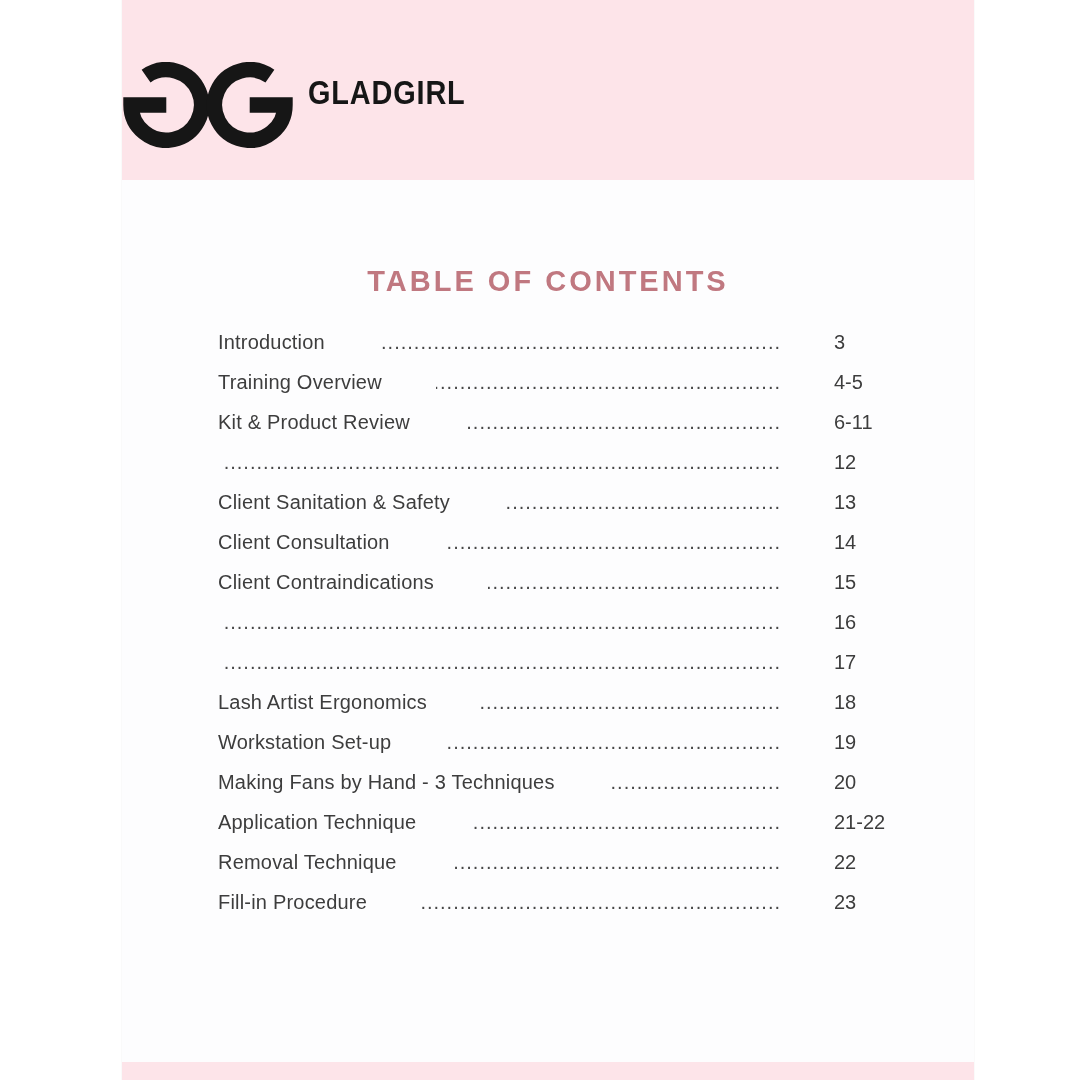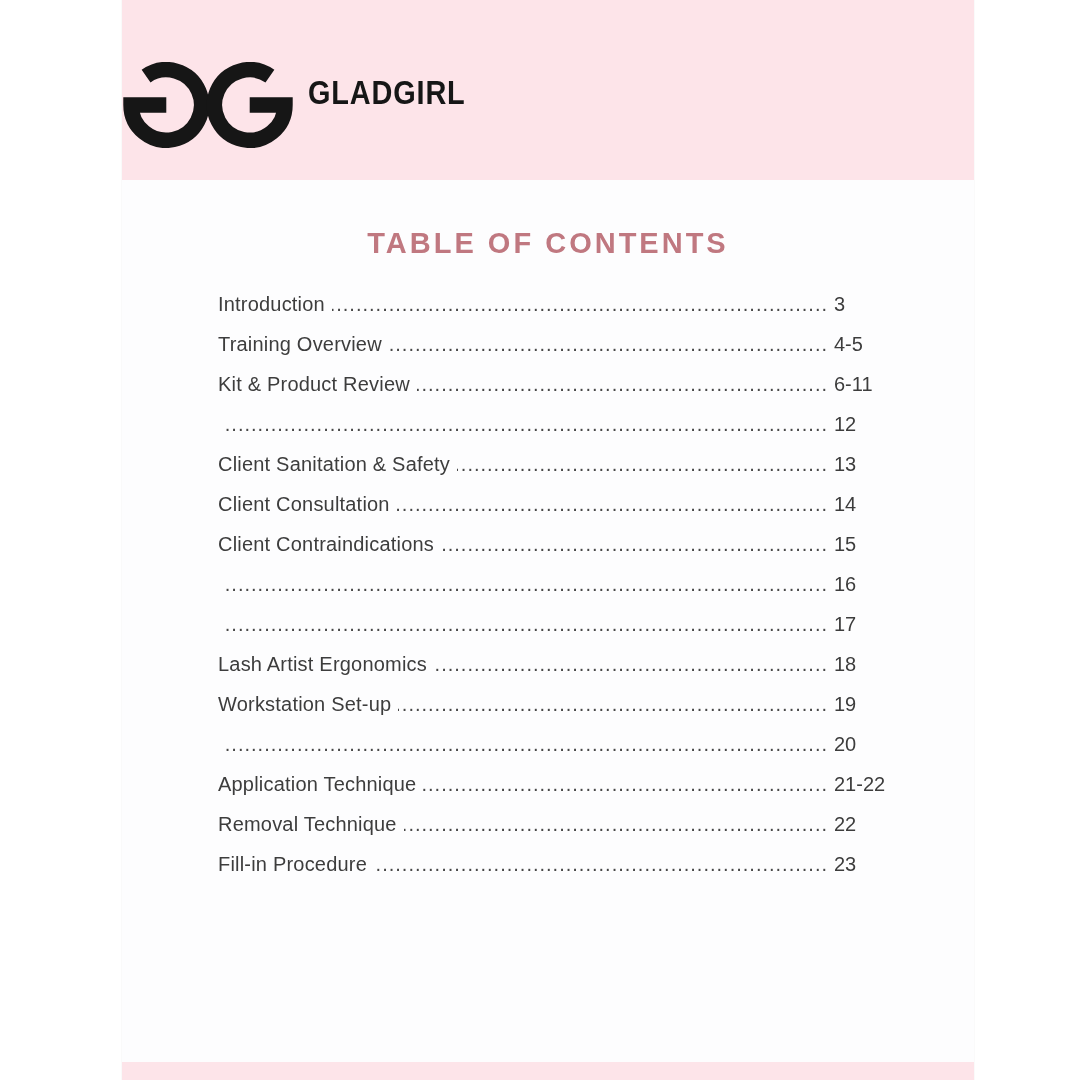--- a/index.html
+++ b/index.html
@@ -43,21 +43,21 @@
     font-weight: bold;
     line-height: 30px;
     color: var(--logo-black, #161616);
     letter-spacing: 1px;
     transform: scaleX(0.85);
     transform-origin: center;
     display: inline-block;
     white-space: nowrap;
   }
   .toc-title {
-    margin-top: 45px;
+    margin-top: 83px;
     height: 36px;
     line-height: 36px;
     text-align: center;
     font-size: 29px;
     font-weight: bold;
     letter-spacing: 3px;
     color: var(--title-rose, #c07880);
     white-space: nowrap;
   }
   .toc-list {
@@ -65,20 +65,21 @@
     padding: 0 76px 0 96px;
   }
   .toc-row {
     display: flex;
     align-items: baseline;
     height: 40px;
     line-height: 40px;
     font-size: 20px;
     color: var(--text, #3d3d3d);
     white-space: nowrap;
+    gap: 47px;
   }
   .toc-label {
     flex: 0 0 auto;
     letter-spacing: 0.2px;
   }
   .toc-dots {
     flex: 1 1 auto;
     overflow: hidden;
     direction: rtl;
     margin: 0 6px 0 7px;
@@ -175,20 +176,21 @@
     <span class="toc-page">18</span>
   </div>
 
   <div class="toc-row">
     <span class="toc-label">Workstation Set-up</span>
     <span class="toc-dots">........................................................................................................................................................................................................</span>
     <span class="toc-page">19</span>
   </div>
 
   <div class="toc-row">
+    <span class="toc-label">Making Fans by Hand - 3 Techniques</span>
     <span class="toc-dots">........................................................................................................................................................................................................</span>
     <span class="toc-page">20</span>
   </div>
 
   <div class="toc-row">
     <span class="toc-label">Application Technique</span>
     <span class="toc-dots">........................................................................................................................................................................................................</span>
     <span class="toc-page">21-22</span>
   </div>
 

